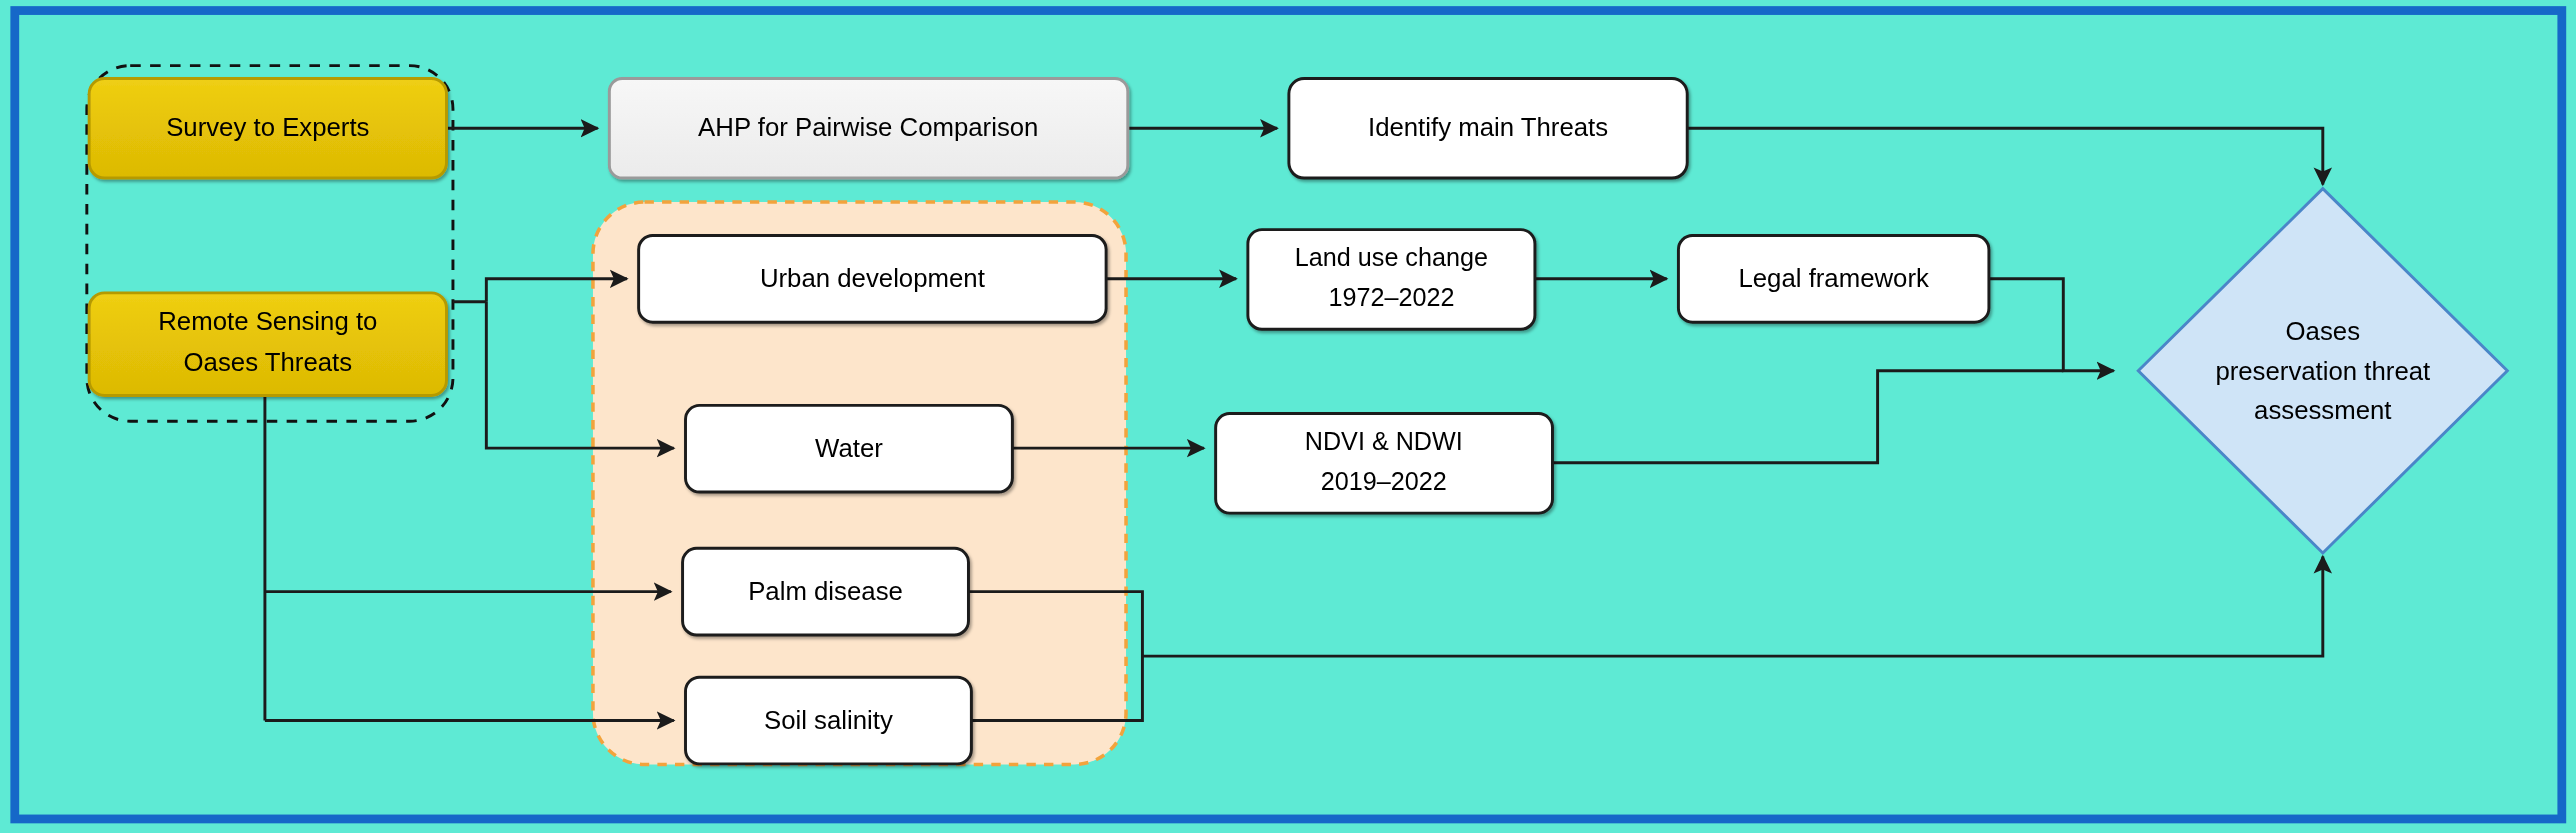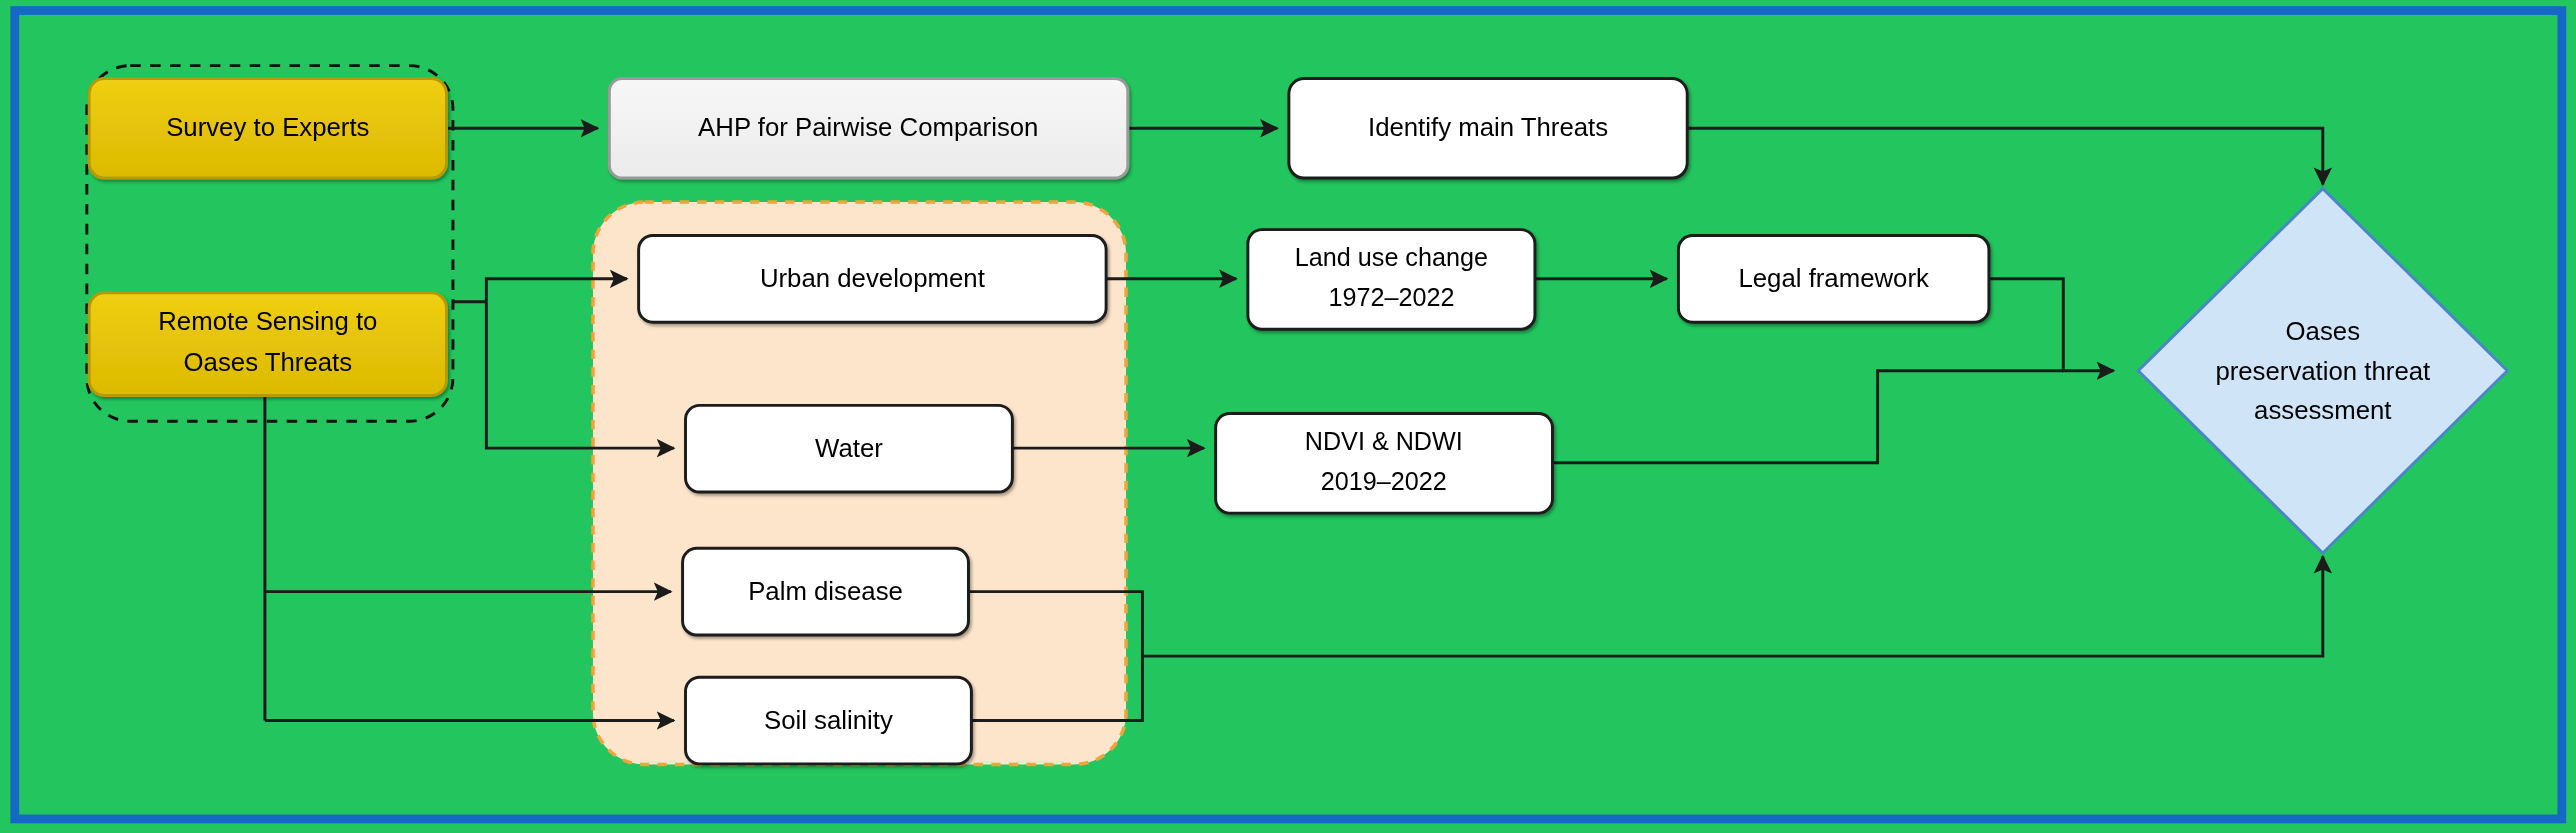--- a/index.html
+++ b/index.html
@@ -7,21 +7,21 @@
     padding: 0;
     background: #ffffff;
   }
   body {
     font-family: "Liberation Sans", sans-serif;
   }
   #stage {
     position: relative;
     width: 2576px;
     height: 833px;
-    background: #22c55e;
+    background: #5eead4;
     overflow: hidden;
   }
   svg.diagram {
     display: block;
     width: 2576px;
     height: 833px;
   }
   .node-label {
     font-family: "Liberation Sans", sans-serif;
     font-size: 44px;

